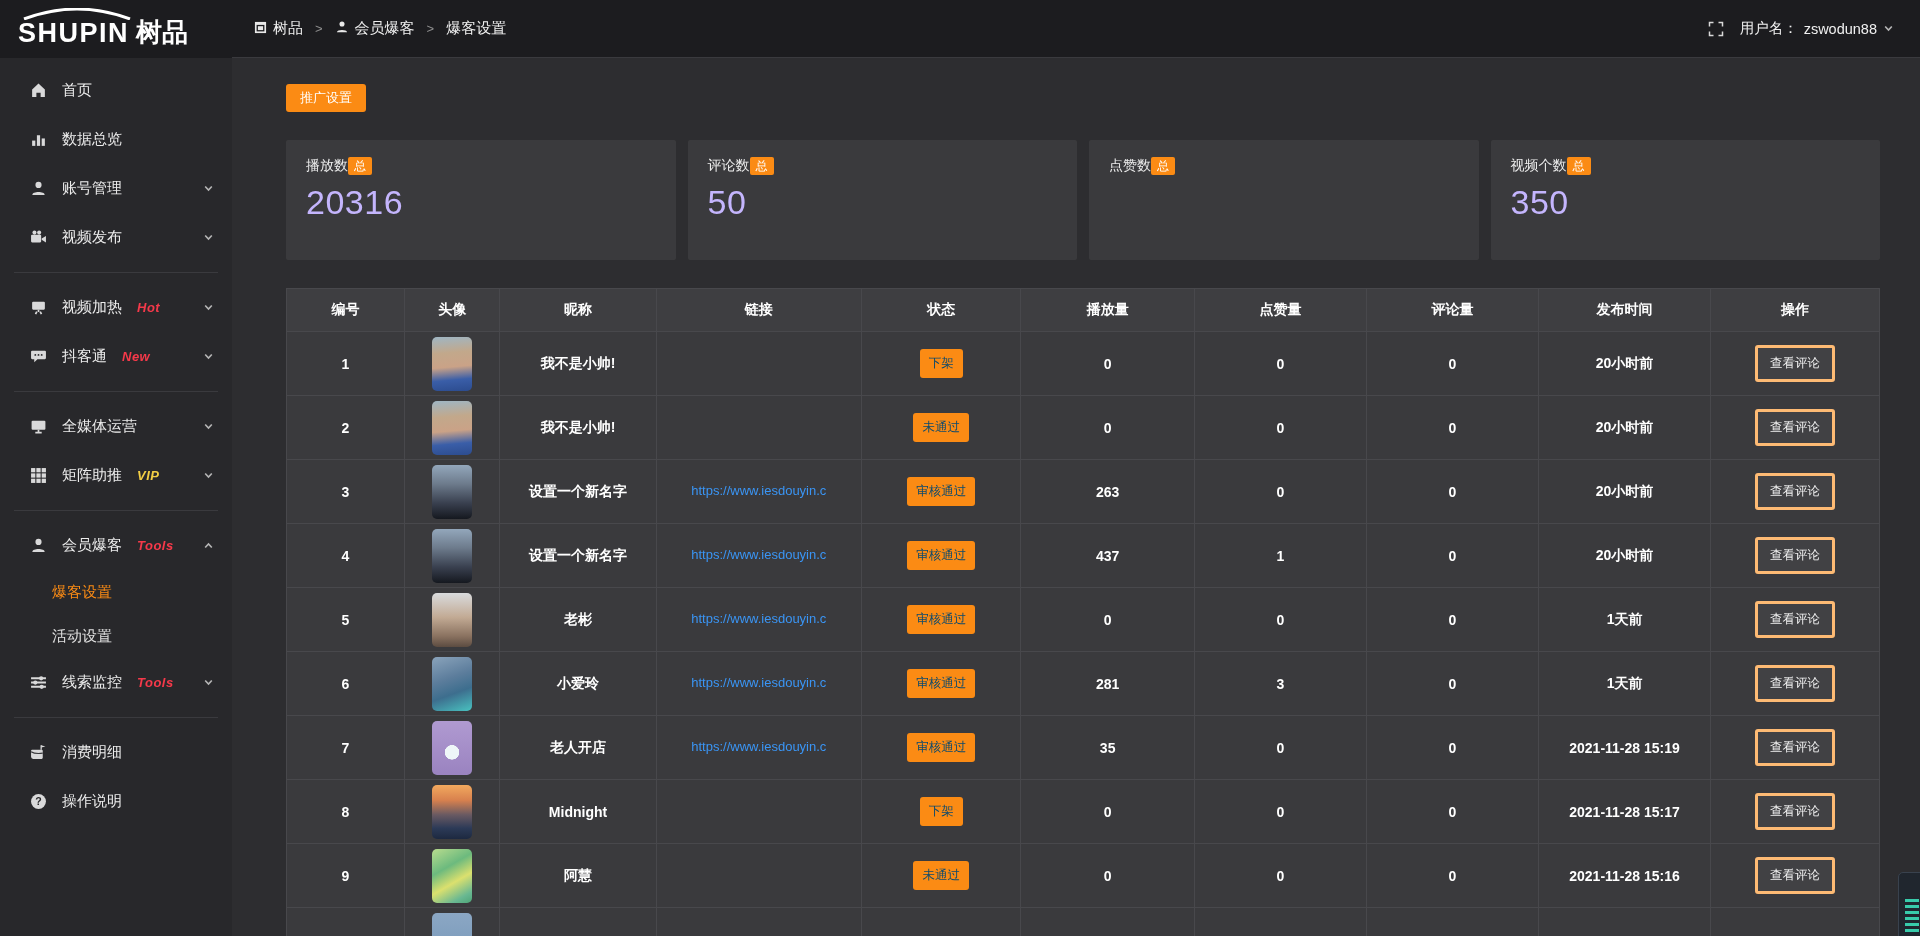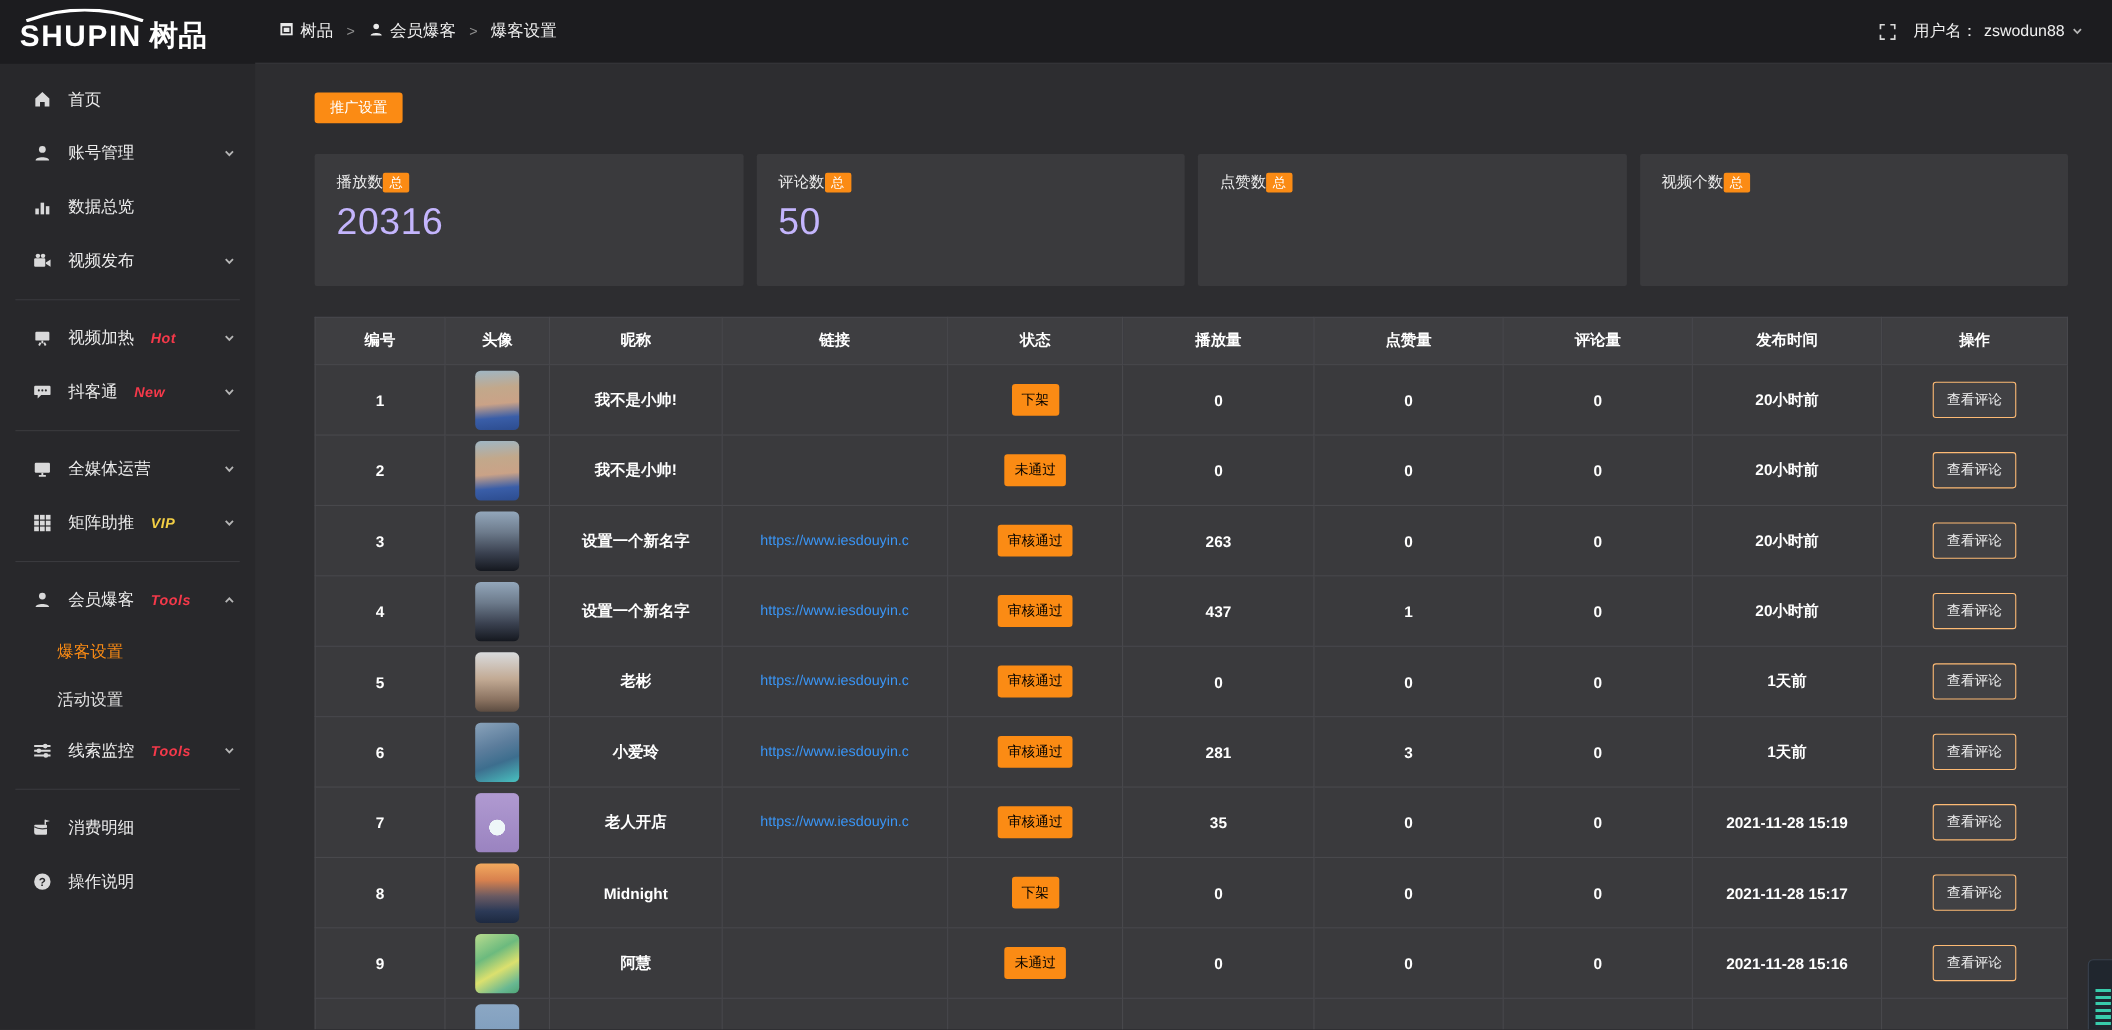--- a/index.html
+++ b/index.html
@@ -59,23 +59,23 @@
   .av-boy   { background:linear-gradient(175deg,#9fb6c4 0%,#c2a88b 30%,#caa287 55%,#3a5ea8 78%,#2c4c8f 100%); }
   .av-sky   { background:linear-gradient(180deg,#93a7bb 0%,#6d7b8c 35%,#3a4150 70%,#15181f 100%); }
   .av-man   { background:linear-gradient(180deg,#d9dbdd 0%,#c2aa94 45%,#8a7260 80%,#5c4c41 100%); }
   .av-teal  { background:linear-gradient(160deg,#8aa3bb 0%,#5c7d9c 40%,#3d6e8e 65%,#49c2c0 100%); }
   .av-purple{ background:radial-gradient(circle at 50% 58%,#eef6f8 0 19%,rgba(0,0,0,0) 20%),linear-gradient(180deg,#b09ad1 0%,#9a83c0 100%); }
   .av-sunset{ background:linear-gradient(180deg,#f2a95e 0%,#d8814e 28%,#6a5a62 55%,#2c3a57 80%,#1d2940 100%); }
   .av-green { background:linear-gradient(150deg,#b9dc8e 0%,#6cba7e 35%,#dbe06e 60%,#69b892 85%,#4da577 100%); }
   .av-blue  { background:linear-gradient(180deg,#8ba7c4 0%,#7596b8 100%); }
   .cell-link-text { color:#3a95f5; font-size:13px; font-weight:400; white-space:nowrap; display:inline-block;
     max-width:96%; overflow:hidden; cursor:pointer; }
-  .status-btn { display:inline-block; background:#fb8b14; color:#000000; font-size:12.5px; padding:6px 9px;
+  .status-btn { display:inline-block; background:#fb8b14; color:#0c4a6e; font-size:12.5px; padding:6px 9px;
     border-radius:3px; font-weight:500; cursor:pointer; }
-  .action-btn { background:#414144; border:1px solid #fdba74; color:#f0f0f0; font-size:12.5px; padding:7px 12px;
+  .action-btn { background:#414144; border:3px solid #fdba74; color:#f0f0f0; font-size:12.5px; padding:7px 12px;
     border-radius:3px; cursor:pointer; font-family:inherit; }
 
   
   .floating-widget { position:absolute; right:-5px; top:872px; width:27px; height:70px; background:#20262e;
     border:1px solid #39424e; border-radius:5px; z-index:9; padding:26px 5px 6px 6px; }
   .fw-stripes { width:100%; height:100%;
     background:repeating-linear-gradient(180deg,#38cbab 0 3px,#1f2730 3px 6px); }
 </style>
 </head>
 <body>
@@ -140,40 +140,40 @@
           <span class="s-icon">
             <svg viewBox="0 0 16 16" width="17" height="17">
               <path d="M8 1.5 14 7v7h-4v-4H6v4H2V7z" fill="#e9e9e9"></path>
             </svg>
           </span>
           <span class="s-label">首页</span>
         </div>
         <div class="side-item">
           <span class="s-icon">
             <svg viewBox="0 0 16 16" width="17" height="17">
-              <circle cx="8" cy="4.6" r="2.9" fill="#e9e9e9"></circle>
-              <path d="M2.2 14c0-3.6 11.6-3.6 11.6 0z" fill="#e9e9e9"></path>
-            </svg>
-          </span>
-          <span class="s-label">账号管理</span>
-          <span class="s-chev">
-            <svg viewBox="0 0 10 10" width="11" height="11">
-              <path d="M2 3.2 5 6.4 8 3.2" fill="none" stroke="#b5b5b5" stroke-width="1.5"></path>
-            </svg>
-          </span>
-        </div>
-        <div class="side-item">
-          <span class="s-icon">
-            <svg viewBox="0 0 16 16" width="17" height="17">
               <rect x="2" y="9" width="3" height="5" fill="#e9e9e9"></rect>
               <rect x="6.5" y="4" width="3" height="10" fill="#e9e9e9"></rect>
               <rect x="11" y="7" width="3" height="7" fill="#e9e9e9"></rect>
             </svg>
           </span>
           <span class="s-label">数据总览</span>
+        </div>
+        <div class="side-item">
+          <span class="s-icon">
+            <svg viewBox="0 0 16 16" width="17" height="17">
+              <circle cx="8" cy="4.6" r="2.9" fill="#e9e9e9"></circle>
+              <path d="M2.2 14c0-3.6 11.6-3.6 11.6 0z" fill="#e9e9e9"></path>
+            </svg>
+          </span>
+          <span class="s-label">账号管理</span>
+          <span class="s-chev">
+            <svg viewBox="0 0 10 10" width="11" height="11">
+              <path d="M2 3.2 5 6.4 8 3.2" fill="none" stroke="#b5b5b5" stroke-width="1.5"></path>
+            </svg>
+          </span>
         </div>
         <div class="side-item">
           <span class="s-icon">
             <svg viewBox="0 0 16 16" width="17" height="17">
               <circle cx="4.2" cy="3.4" r="1.9" fill="#e9e9e9"></circle>
               <circle cx="8.6" cy="3.4" r="1.9" fill="#e9e9e9"></circle>
               <rect x="1" y="5.4" width="9.5" height="7.2" rx="1" fill="#e9e9e9"></rect>
               <path d="M11 9l4-2.4v6L11 10.2z" fill="#e9e9e9"></path>
             </svg>
           </span>
@@ -339,20 +339,21 @@
           <div class="card-top">
             <span class="card-label">点赞数</span>
             <span class="card-badge">总</span>
           </div>
         </div>
         <div class="card">
           <div class="card-top">
             <span class="card-label">视频个数</span>
             <span class="card-badge">总</span>
           </div>
+          <div class="card-value">350</div>
         </div>
       </section>
 
     <section class="table-wrap">
       <table>
         <colgroup id="cols">
             <col style="width: 7.4%;">
             <col style="width: 6%;">
             <col style="width: 9.8%;">
             <col style="width: 12.9%;">

